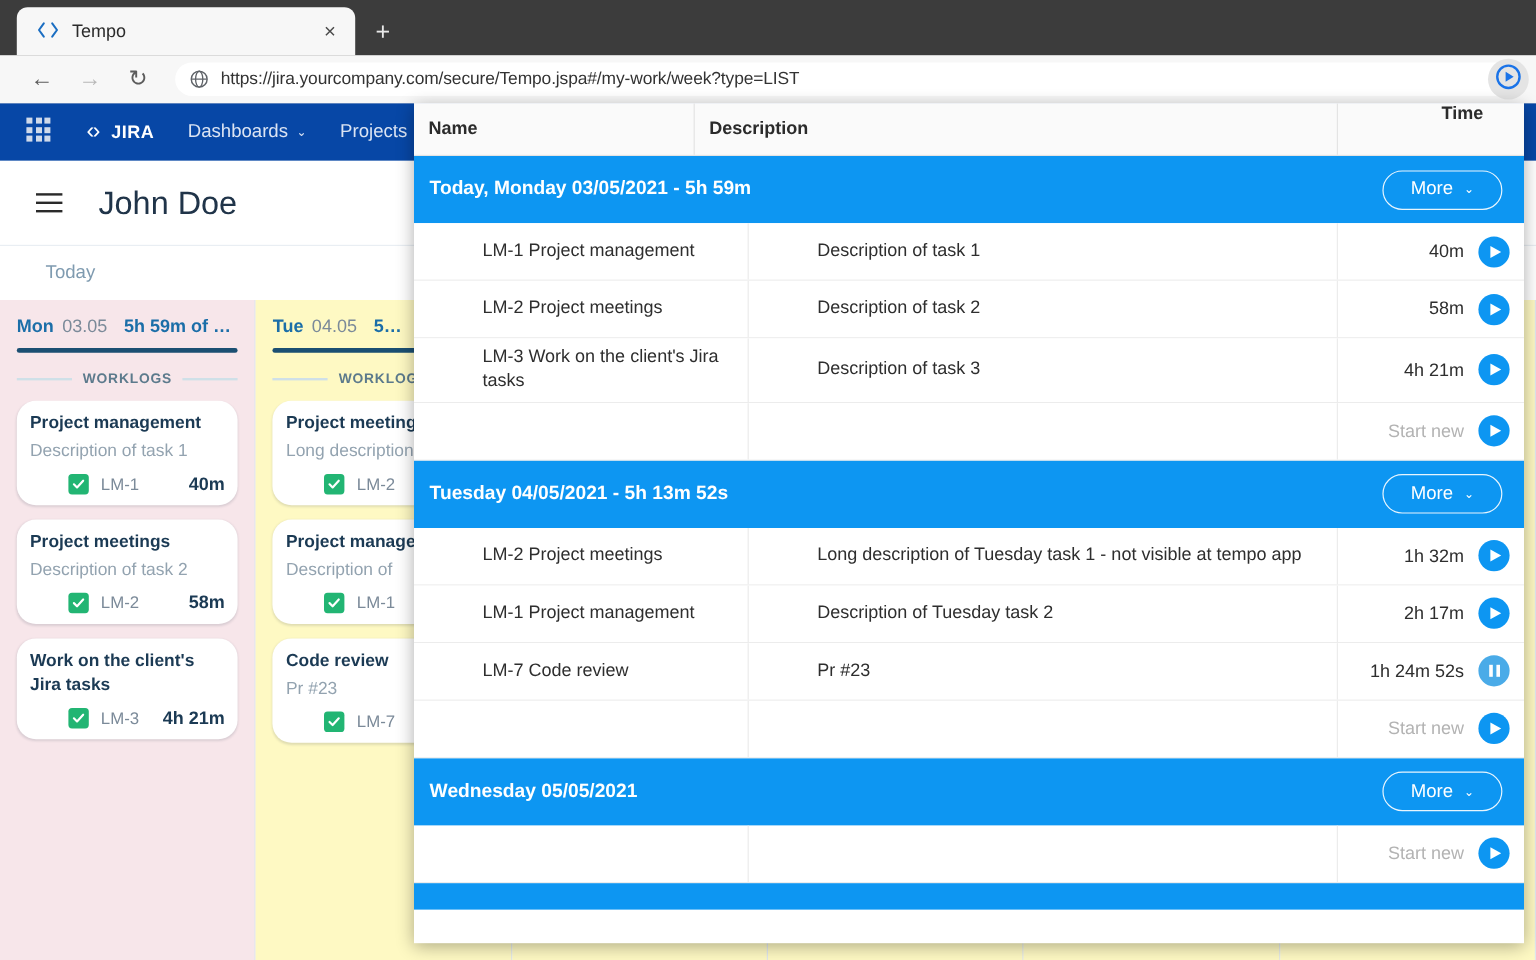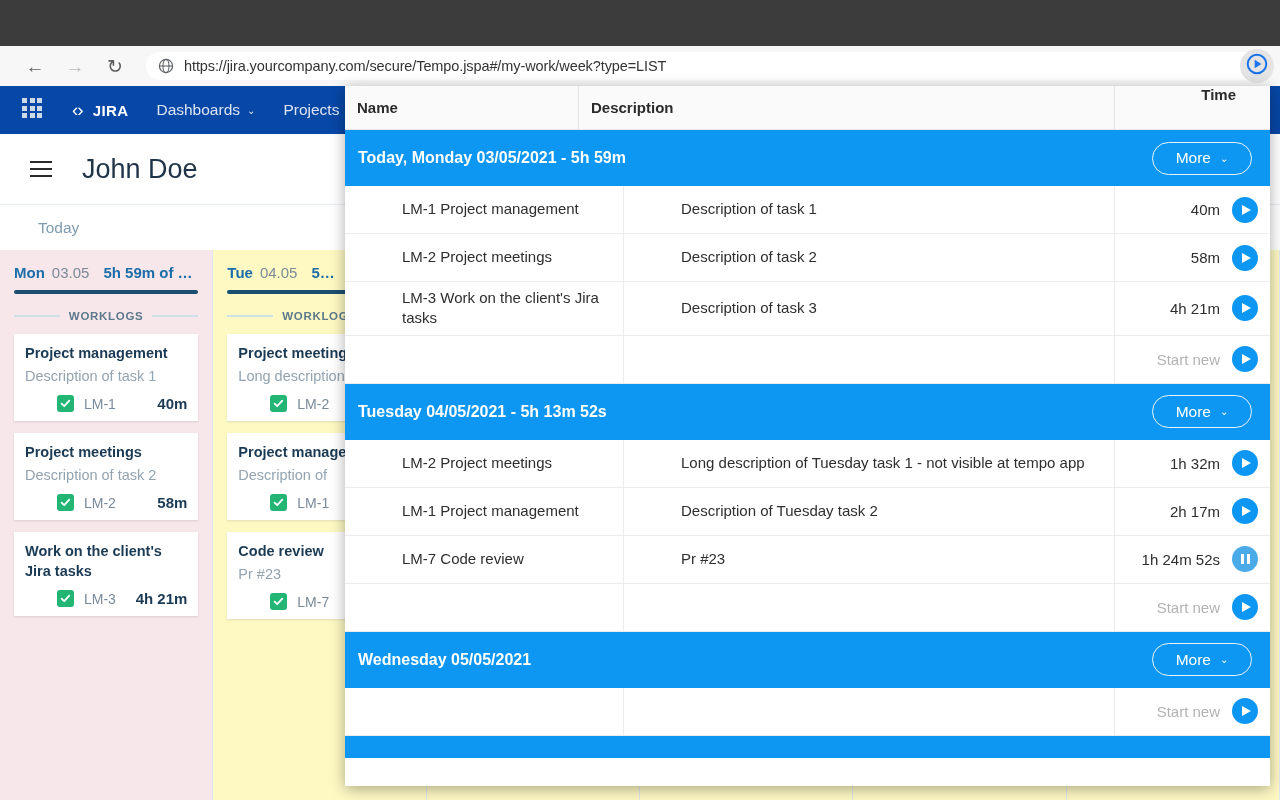--- a/index.html
+++ b/index.html
@@ -116,26 +116,26 @@
   .day-date { font-size: 15px; color: #7b8a99; margin-left: 7px; }
   .day-total { font-size: 15px; font-weight: 700; color: #1b6ea8; margin-left: 14px; }
   .day-bar { height: 4px; background: #1b4f72; border-radius: 2px; margin-top: 9px; }
   .worklogs-sep {
     margin-top: 16px; display:flex; align-items:center; gap: 9px;
   }
   .worklogs-sep .line { flex:1; height: 2px; background: #cfe0e8; }
   .worklogs-sep .txt { font-size: 11.5px; font-weight: 700; letter-spacing: 0.7px; color: #5c7a8c; }
 
   .wl-card {
-    background: #fff; border-radius: 0; margin-top: 12px;
+    background: #fff; border-radius: 16px; margin-top: 12px;
     padding: 10px 11px 9px 11px; box-shadow: 0 1px 2px rgba(20,40,60,0.13);
   }
   .wl-title { font-size: 14.5px; font-weight: 700; color: #1b3a54; line-height: 1.35; }
   .wl-desc { font-size: 14.5px; color: #93a3b0; margin-top: 3px; line-height: 1.35; }
-  .wl-foot { display:flex; align-items:center; margin-top: 9px; padding-left: 32px; }
+  .wl-foot { display:flex; align-items:flex-start; margin-top: 9px; padding-left: 32px; }
   .wl-check {
     width: 17px; height: 17px; border-radius: 3px; background: #22b573;
     display:flex; align-items:center; justify-content:center; flex: 0 0 17px;
   }
   .wl-check svg { display:block; }
   .wl-key { font-size: 14px; color: #7b8a99; margin-left: 10px; }
   .wl-time { margin-left: auto; font-size: 15px; font-weight: 700; color: #1b3a54; }
 
   
   #tempo-overlay {
@@ -198,20 +198,33 @@
   .pause-bars { display:flex; gap: 3px; }
   .pause-bars i { width: 3px; height: 10px; background: #fff; display:block; }
 
   .scroll-cut { height: 22px; background: #0d96f2; }
 </style>
 </head>
 <body>
 
 <div id="browser-chrome">
 
+  <div id="tabstrip">
+    <div id="tab-active">
+      <span id="tab-favicon">
+        <svg width="20" height="18" viewBox="0 0 20 18">
+          <path d="M6.5 3.5 L2.5 9 L6.5 14.5" stroke="#1b6ec2" stroke-width="1.7" fill="none" stroke-linecap="round" stroke-linejoin="round"></path>
+          <path d="M13.5 3.5 L17.5 9 L13.5 14.5" stroke="#1b6ec2" stroke-width="1.7" fill="none" stroke-linecap="round" stroke-linejoin="round"></path>
+        </svg>
+      </span>
+      <span id="tab-title">Tempo</span>
+      <span id="tab-close">×</span>
+    </div>
+    <div id="new-tab-button">+</div>
+  </div>
 
   <div id="toolbar">
     <div class="nav-btn back">←</div>
     <div class="nav-btn forward">→</div>
     <div class="nav-btn reload">↻</div>
 
     <div id="omnibox">
       <span id="omnibox-globe">
         <svg width="16" height="16" viewBox="0 0 16 16">
           <circle cx="8" cy="8" r="6.6" fill="none" stroke="#5f6368" stroke-width="1.2"></circle>

